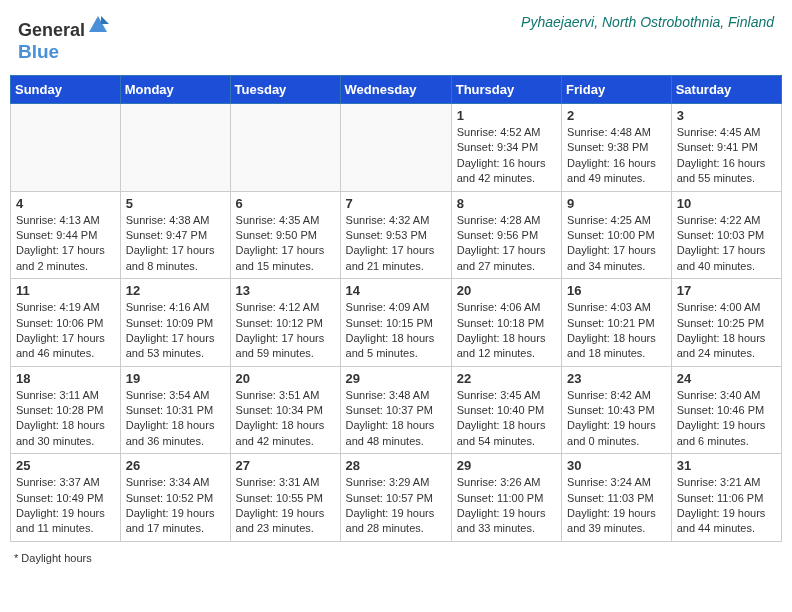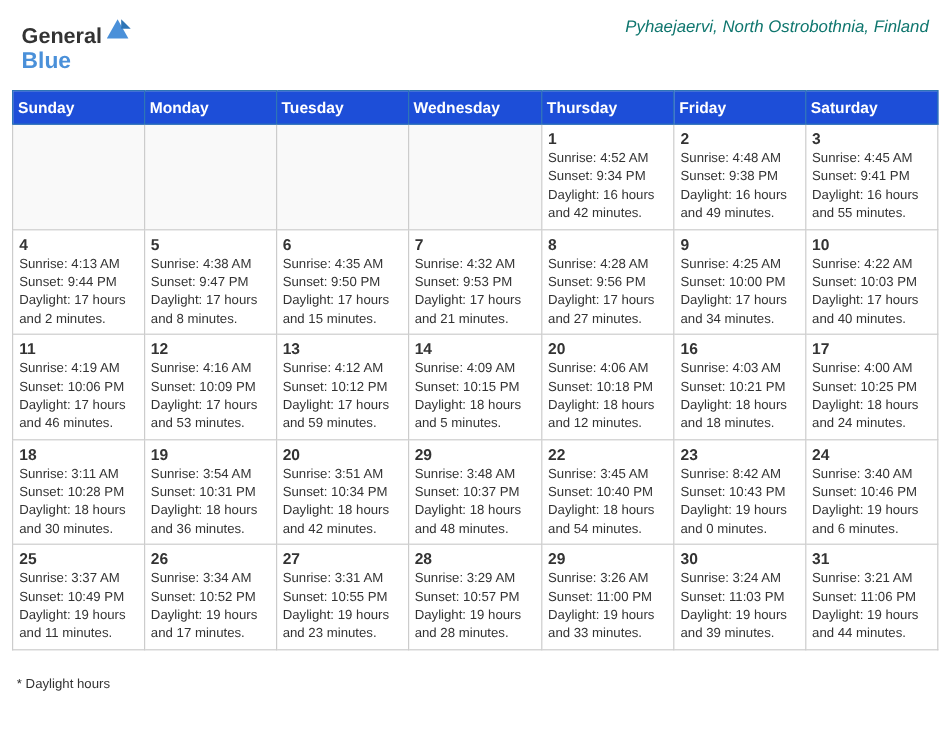--- a/index.html
+++ b/index.html
@@ -80,21 +80,21 @@
       color: #333;
       display: block;
       margin-bottom: 2px;
     }
     .day-info {
       color: #333;
       line-height: 1.4;
       font-size: 11px;
     }
     .footer-note {
-      margin-top: 22px;
+      margin-top: 10px;
       font-size: 11px;
       color: #333;
       padding-left: 4px;
     }
   </style>
 </head>
 <body>
 
 <div class="header-area">
   <div class="logo">

